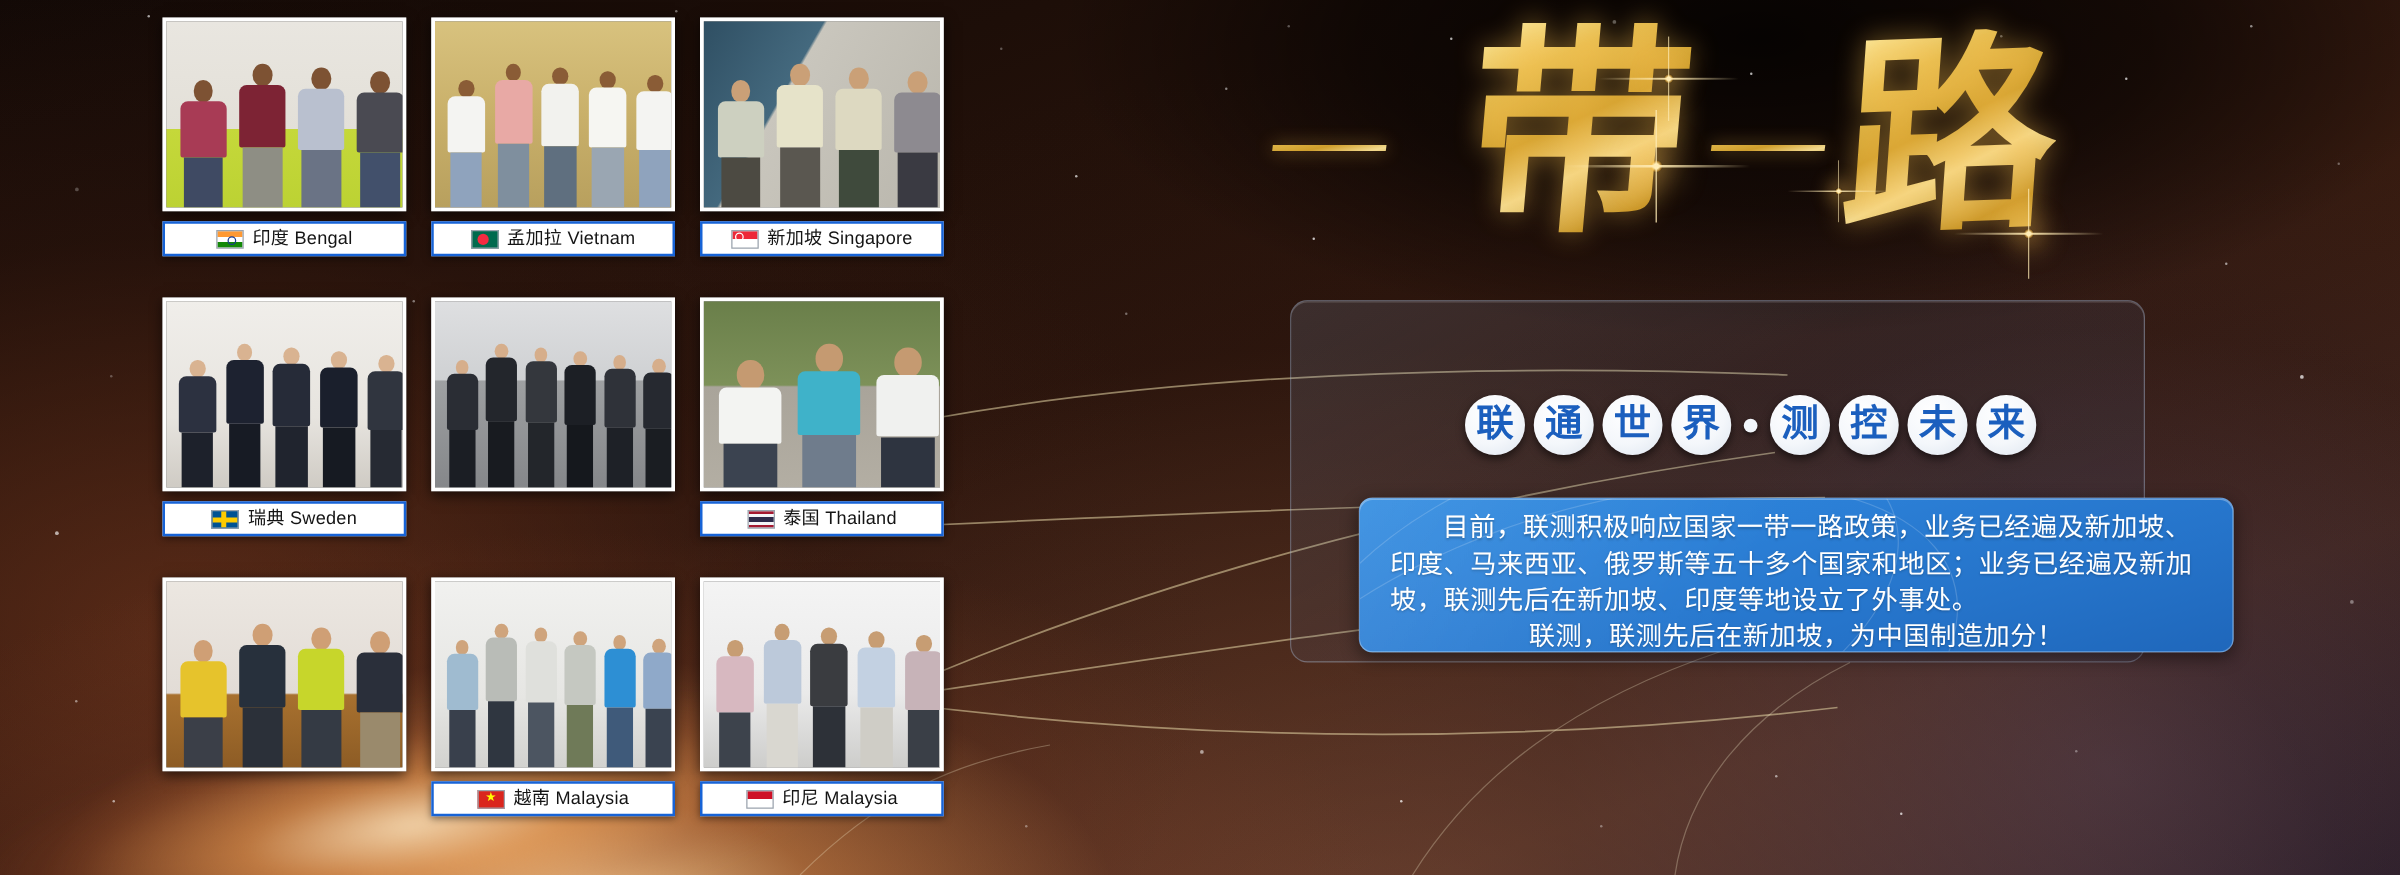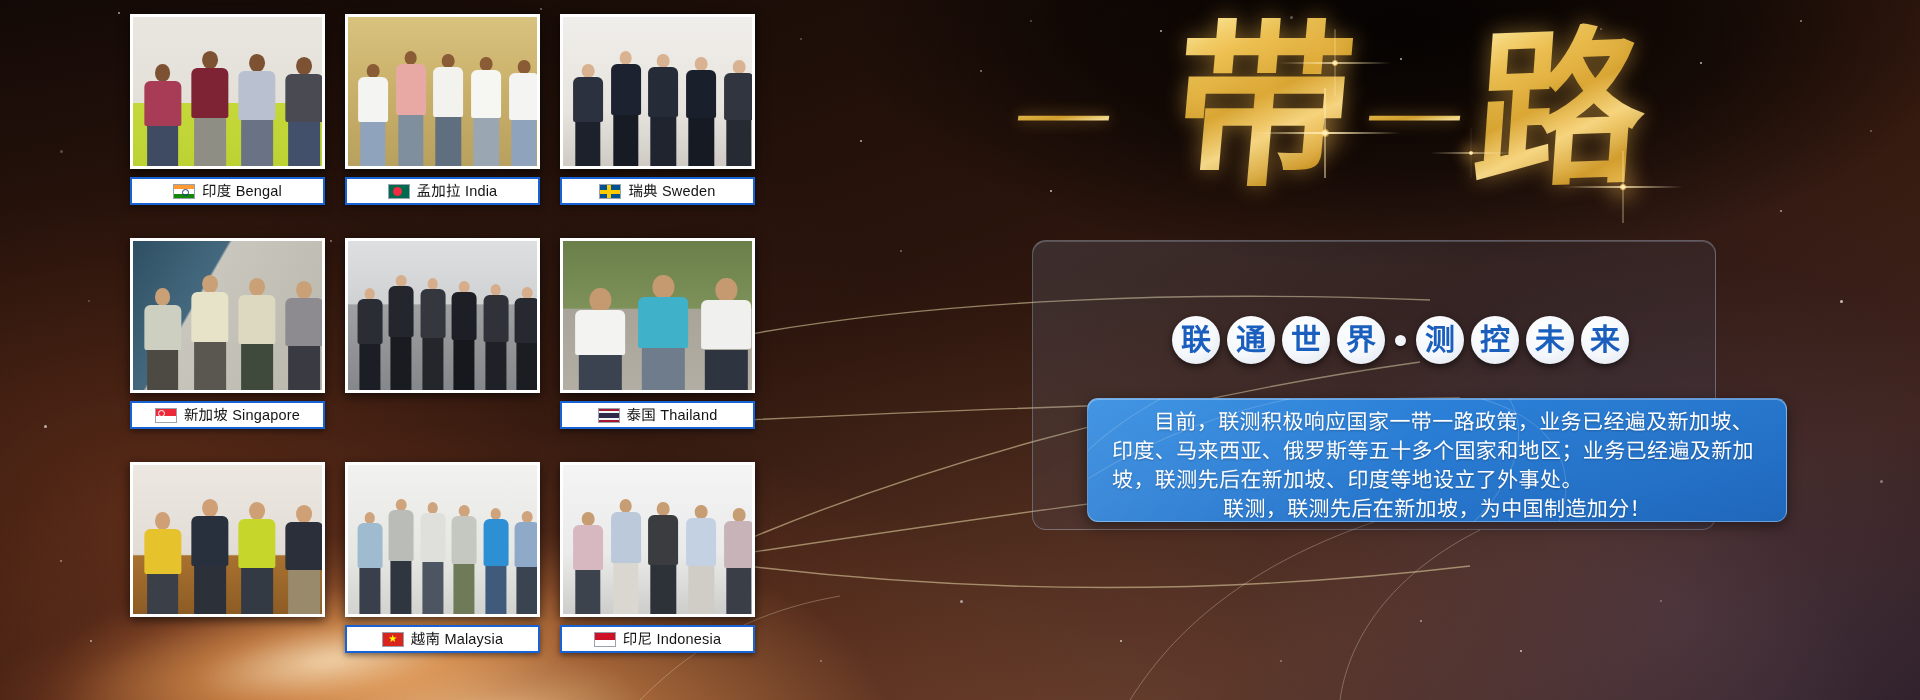--- a/index.html
+++ b/index.html
@@ -324,21 +324,51 @@
             </div>
             <div class="person" style="left: 160.224px; width: 31.752px; height: 106px;">
               <span class="head" style="width: 12.7008px; height: 14.2249px; top: 0px; background: rgb(138, 92, 54);"></span>
               <span class="body" style="width: 29.8469px; height: 46.64px; top: 13.3358px; background: rgb(244, 244, 242);"></span>
               <span class="legs" style="width: 25.4016px; height: 46.0242px; bottom: 0px; background: rgb(143, 163, 189);"></span>
             </div>
           </div>
         </div>
         <div class="label">
           <span class="flag f-bengal"></span>
-          <span class="txt">孟加拉 India</span>
+          <span class="txt">孟加拉 Vietnam</span>
+        </div>
+      </div>
+      <div class="cell">
+        <div class="photo">
+          <div class="scene" style="background: linear-gradient(120deg, rgb(47, 79, 99) 0%, rgb(68, 105, 126) 35%, rgb(201, 198, 189) 36%, rgb(185, 182, 172) 100%);">
+            <div class="person" style="left: 9.78px; width: 39.69px; height: 102px;">
+              <span class="head" style="width: 15.876px; height: 17.7811px; top: 0px; background: rgb(202, 160, 119);"></span>
+              <span class="body" style="width: 37.3086px; height: 44.88px; top: 16.6698px; background: rgb(205, 208, 192);"></span>
+              <span class="legs" style="width: 31.752px; height: 40.4502px; bottom: 0px; background: rgb(76, 74, 66);"></span>
+            </div>
+            <div class="person" style="left: 57.03px; width: 39.69px; height: 115px;">
+              <span class="head" style="width: 15.876px; height: 17.7811px; top: 0px; background: rgb(202, 160, 119);"></span>
+              <span class="body" style="width: 37.3086px; height: 50.6px; top: 16.6698px; background: rgb(230, 227, 201);"></span>
+              <span class="legs" style="width: 31.752px; height: 47.7302px; bottom: 0px; background: rgb(90, 87, 80);"></span>
+            </div>
+            <div class="person" style="left: 104.28px; width: 39.69px; height: 112px;">
+              <span class="head" style="width: 15.876px; height: 17.7811px; top: 0px; background: rgb(202, 160, 119);"></span>
+              <span class="body" style="width: 37.3086px; height: 49.28px; top: 16.6698px; background: rgb(221, 217, 193);"></span>
+              <span class="legs" style="width: 31.752px; height: 46.0502px; bottom: 0px; background: rgb(63, 74, 60);"></span>
+            </div>
+            <div class="person" style="left: 151.53px; width: 39.69px; height: 109px;">
+              <span class="head" style="width: 15.876px; height: 17.7811px; top: 0px; background: rgb(202, 160, 119);"></span>
+              <span class="body" style="width: 37.3086px; height: 47.96px; top: 16.6698px; background: rgb(141, 138, 144);"></span>
+              <span class="legs" style="width: 31.752px; height: 44.3702px; bottom: 0px; background: rgb(58, 58, 66);"></span>
+            </div>
+          </div>
+        </div>
+        <div class="label">
+          <span class="flag f-singapore"></span>
+          <span class="txt">新加坡 Singapore</span>
         </div>
       </div>
       <div class="cell">
         <div class="photo">
           <div class="scene" style="background: linear-gradient(rgb(240, 238, 234) 0%, rgb(231, 228, 223) 62%, rgb(207, 203, 196) 100%);">
             <div class="person" style="left: 9.024px; width: 31.752px; height: 102px;">
               <span class="head" style="width: 12.7008px; height: 14.2249px; top: 0px; background: rgb(217, 179, 145);"></span>
               <span class="body" style="width: 29.8469px; height: 44.88px; top: 13.3358px; background: rgb(44, 49, 64);"></span>
               <span class="legs" style="width: 25.4016px; height: 43.7842px; bottom: 0px; background: rgb(29, 33, 43);"></span>
             </div>
@@ -364,50 +394,20 @@
             </div>
           </div>
         </div>
         <div class="label">
           <span class="flag f-sweden"></span>
           <span class="txt">瑞典 Sweden</span>
         </div>
       </div>
       <div class="cell">
         <div class="photo">
-          <div class="scene" style="background: linear-gradient(120deg, rgb(47, 79, 99) 0%, rgb(68, 105, 126) 35%, rgb(201, 198, 189) 36%, rgb(185, 182, 172) 100%);">
-            <div class="person" style="left: 9.78px; width: 39.69px; height: 102px;">
-              <span class="head" style="width: 15.876px; height: 17.7811px; top: 0px; background: rgb(202, 160, 119);"></span>
-              <span class="body" style="width: 37.3086px; height: 44.88px; top: 16.6698px; background: rgb(205, 208, 192);"></span>
-              <span class="legs" style="width: 31.752px; height: 40.4502px; bottom: 0px; background: rgb(76, 74, 66);"></span>
-            </div>
-            <div class="person" style="left: 57.03px; width: 39.69px; height: 115px;">
-              <span class="head" style="width: 15.876px; height: 17.7811px; top: 0px; background: rgb(202, 160, 119);"></span>
-              <span class="body" style="width: 37.3086px; height: 50.6px; top: 16.6698px; background: rgb(230, 227, 201);"></span>
-              <span class="legs" style="width: 31.752px; height: 47.7302px; bottom: 0px; background: rgb(90, 87, 80);"></span>
-            </div>
-            <div class="person" style="left: 104.28px; width: 39.69px; height: 112px;">
-              <span class="head" style="width: 15.876px; height: 17.7811px; top: 0px; background: rgb(202, 160, 119);"></span>
-              <span class="body" style="width: 37.3086px; height: 49.28px; top: 16.6698px; background: rgb(221, 217, 193);"></span>
-              <span class="legs" style="width: 31.752px; height: 46.0502px; bottom: 0px; background: rgb(63, 74, 60);"></span>
-            </div>
-            <div class="person" style="left: 151.53px; width: 39.69px; height: 109px;">
-              <span class="head" style="width: 15.876px; height: 17.7811px; top: 0px; background: rgb(202, 160, 119);"></span>
-              <span class="body" style="width: 37.3086px; height: 47.96px; top: 16.6698px; background: rgb(141, 138, 144);"></span>
-              <span class="legs" style="width: 31.752px; height: 44.3702px; bottom: 0px; background: rgb(58, 58, 66);"></span>
-            </div>
-          </div>
-        </div>
-        <div class="label">
-          <span class="flag f-singapore"></span>
-          <span class="txt">新加坡 Singapore</span>
-        </div>
-      </div>
-      <div class="cell">
-        <div class="photo">
           <div class="scene" style="background: linear-gradient(rgb(222, 223, 225) 0%, rgb(207, 209, 211) 42%, rgb(158, 160, 162) 43%, rgb(133, 135, 138) 100%);">
             <div class="person" style="left: 8.52px; width: 26.46px; height: 102px;">
               <span class="head" style="width: 10.584px; height: 11.8541px; top: 0px; background: rgb(214, 174, 139);"></span>
               <span class="body" style="width: 24.8724px; height: 44.88px; top: 11.1132px; background: rgb(42, 45, 52);"></span>
               <span class="legs" style="width: 21.168px; height: 46.0068px; bottom: 0px; background: rgb(27, 30, 36);"></span>
             </div>
             <div class="person" style="left: 40.02px; width: 26.46px; height: 115px;">
               <span class="head" style="width: 10.584px; height: 11.8541px; top: 0px; background: rgb(214, 174, 139);"></span>
               <span class="body" style="width: 24.8724px; height: 50.6px; top: 11.1132px; background: rgb(35, 38, 44);"></span>
               <span class="legs" style="width: 21.168px; height: 53.2868px; bottom: 0px; background: rgb(24, 27, 32);"></span>
@@ -551,21 +551,21 @@
             </div>
             <div class="person" style="left: 160.224px; width: 31.752px; height: 106px;">
               <span class="head" style="width: 12.7008px; height: 14.2249px; top: 0px; background: rgb(199, 157, 115);"></span>
               <span class="body" style="width: 29.8469px; height: 46.64px; top: 13.3358px; background: rgb(199, 179, 184);"></span>
               <span class="legs" style="width: 25.4016px; height: 46.0242px; bottom: 0px; background: rgb(58, 63, 71);"></span>
             </div>
           </div>
         </div>
         <div class="label">
           <span class="flag f-indonesia"></span>
-          <span class="txt">印尼 Indonesia</span>
+          <span class="txt">印尼 Malaysia</span>
         </div>
       </div>
     </div>
 
   <div class="calli">
     <span class="ch" style="left:-5px; top:62px; font-size:96px; transform:skewX(-7deg) scaleY(.45);">一</span>
     <span class="ch" style="left:155px; top:8px; font-size:178px; transform:skewX(-5deg);">带</span>
     <span class="ch" style="left:346px; top:62px; font-size:96px; transform:skewX(-7deg) scaleY(.45);">一</span>
     <span class="ch" style="left:455px; top:14px; font-size:170px; transform:skewX(-6deg) rotate(-2deg);">路</span>
 

